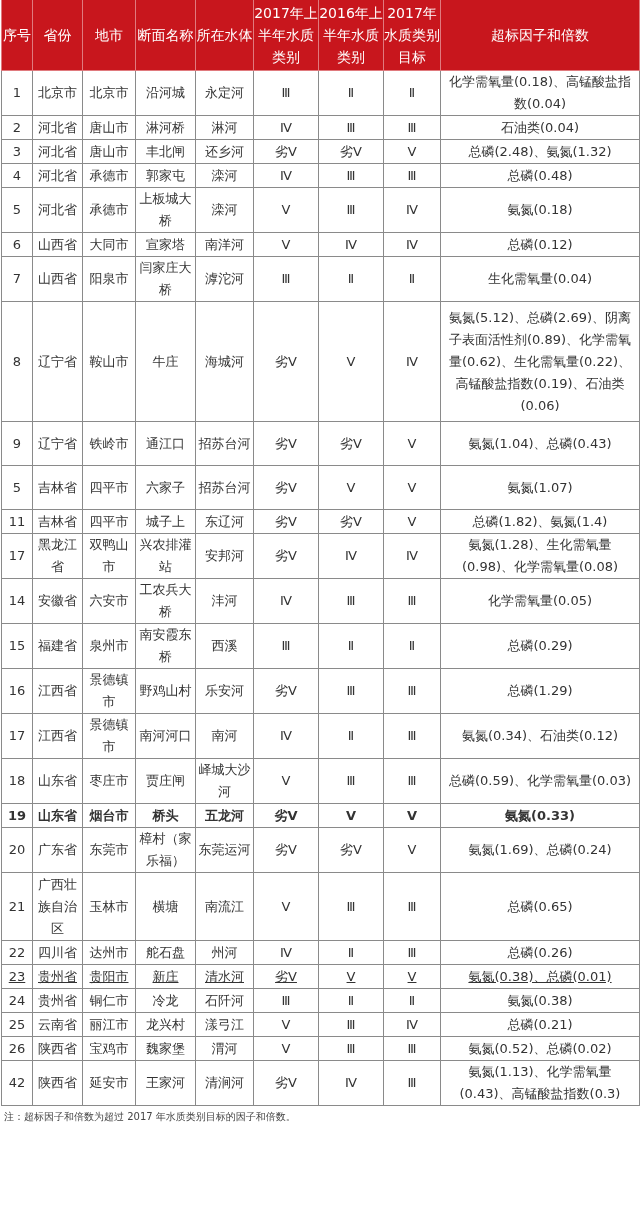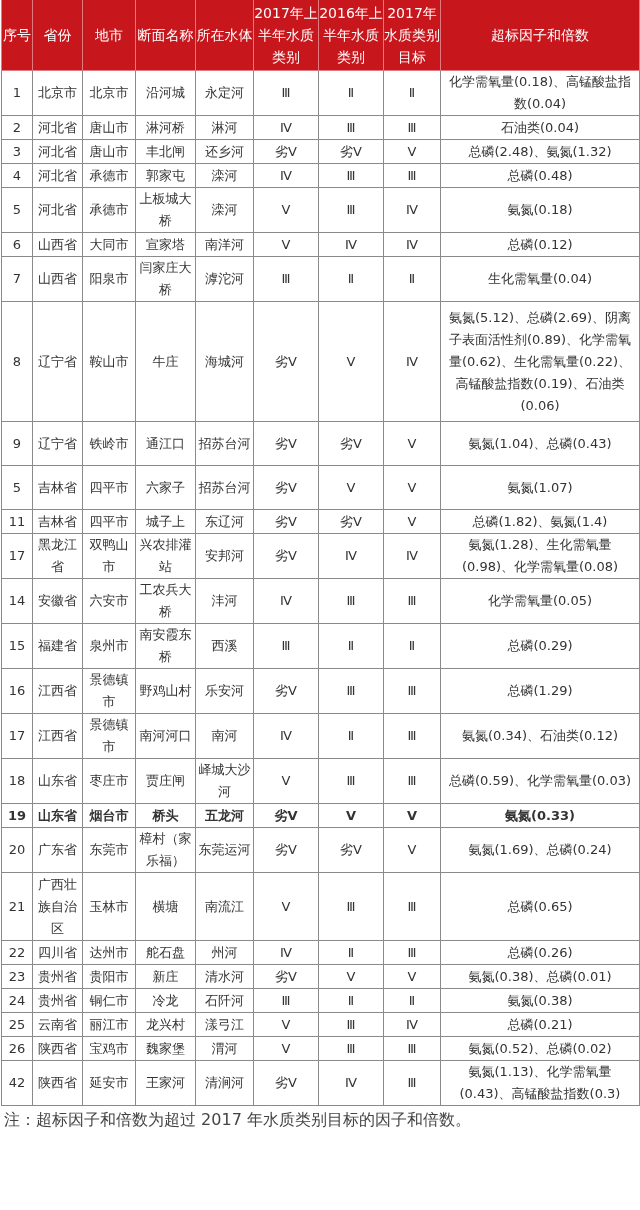--- a/index.html
+++ b/index.html
@@ -1,21 +1,21 @@
 <!DOCTYPE html>
 <html><head>
 <meta charset="utf-8">
 <style>
   html,body{margin:0;padding:0;background:#ffffff;}
   body{width:640px;height:1210px;overflow:hidden;font-family:"DejaVu Sans","Liberation Sans",sans-serif;color:#333;}
   table{border-collapse:collapse;width:638px;margin-left:1px;table-layout:fixed;font-size:13px;}
   th{background:#c8161d;color:#fff;font-weight:normal;font-size:14px;line-height:22px;border:1px solid #e07a7e;border-top:none;padding:0;text-align:center;height:70px;}
   td{border:1px solid #8a8a8a;text-align:center;padding:0 2px;line-height:22px;color:#333;}
   td.factors{padding:0 3px;line-height:22px;}
-  .note{font-size:16px;color:#444;padding:4px 4px 0 4px;}
+  .note{font-size:10px;color:#444;padding:4px 4px 0 4px;}
 </style>
 </head>
 <body>
 
 <table>
   <colgroup>
     <col style="width:31px">
       <col style="width:50px">
       <col style="width:53px">
       <col style="width:60px">
@@ -263,21 +263,21 @@
         <td>22</td>
         <td>四川省</td>
         <td>达州市</td>
         <td>舵石盘</td>
         <td>州河</td>
         <td>Ⅳ</td>
         <td>Ⅱ</td>
         <td>Ⅲ</td>
         <td class="factors">总磷(0.26)</td>
       </tr>
-      <tr style="height: 24px;">
+      <tr style="height: 24px; text-decoration: underline;">
         <td>23</td>
         <td>贵州省</td>
         <td>贵阳市</td>
         <td>新庄</td>
         <td>清水河</td>
         <td>劣Ⅴ</td>
         <td>Ⅴ</td>
         <td>Ⅴ</td>
         <td class="factors">氨氮(0.38)、总磷(0.01)</td>
       </tr>

